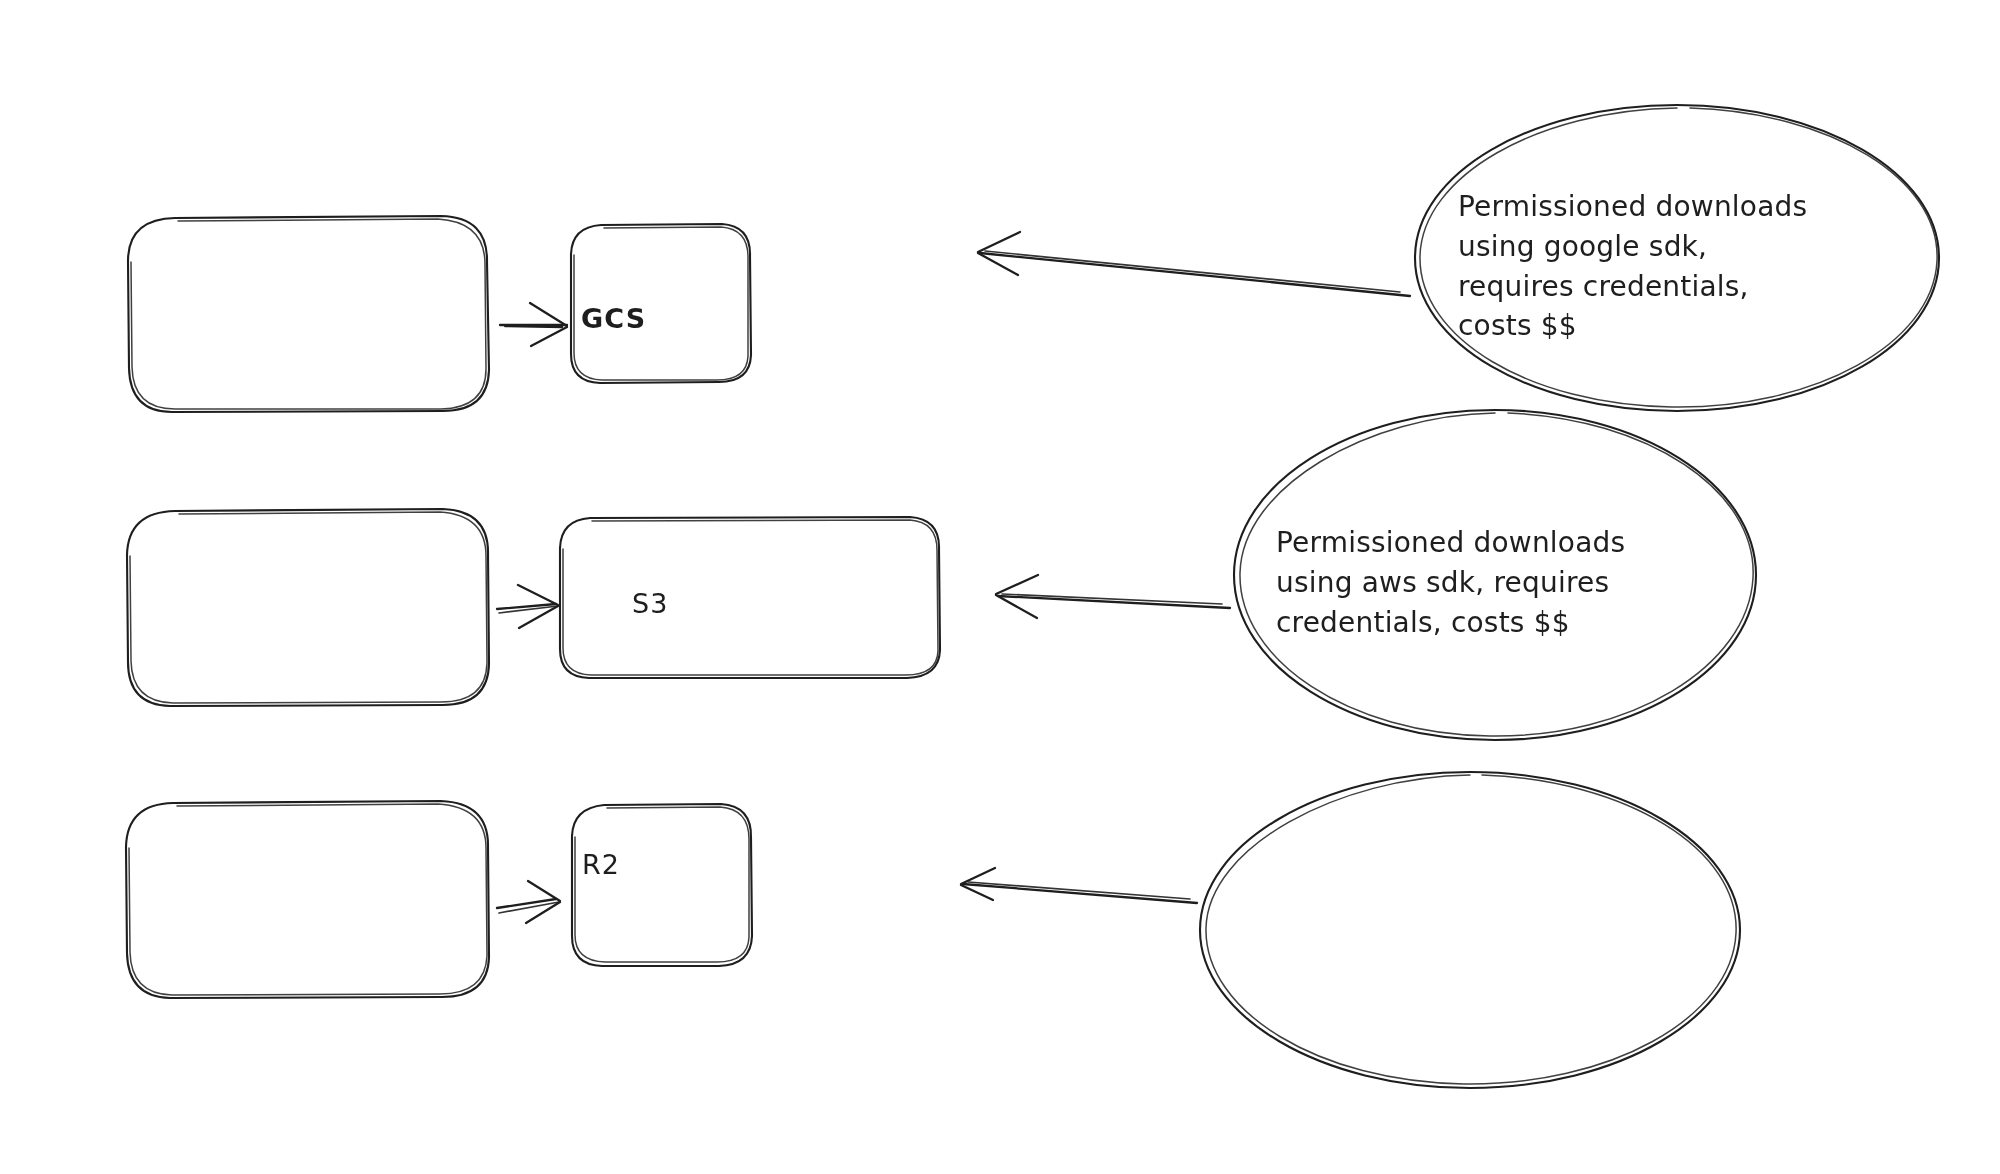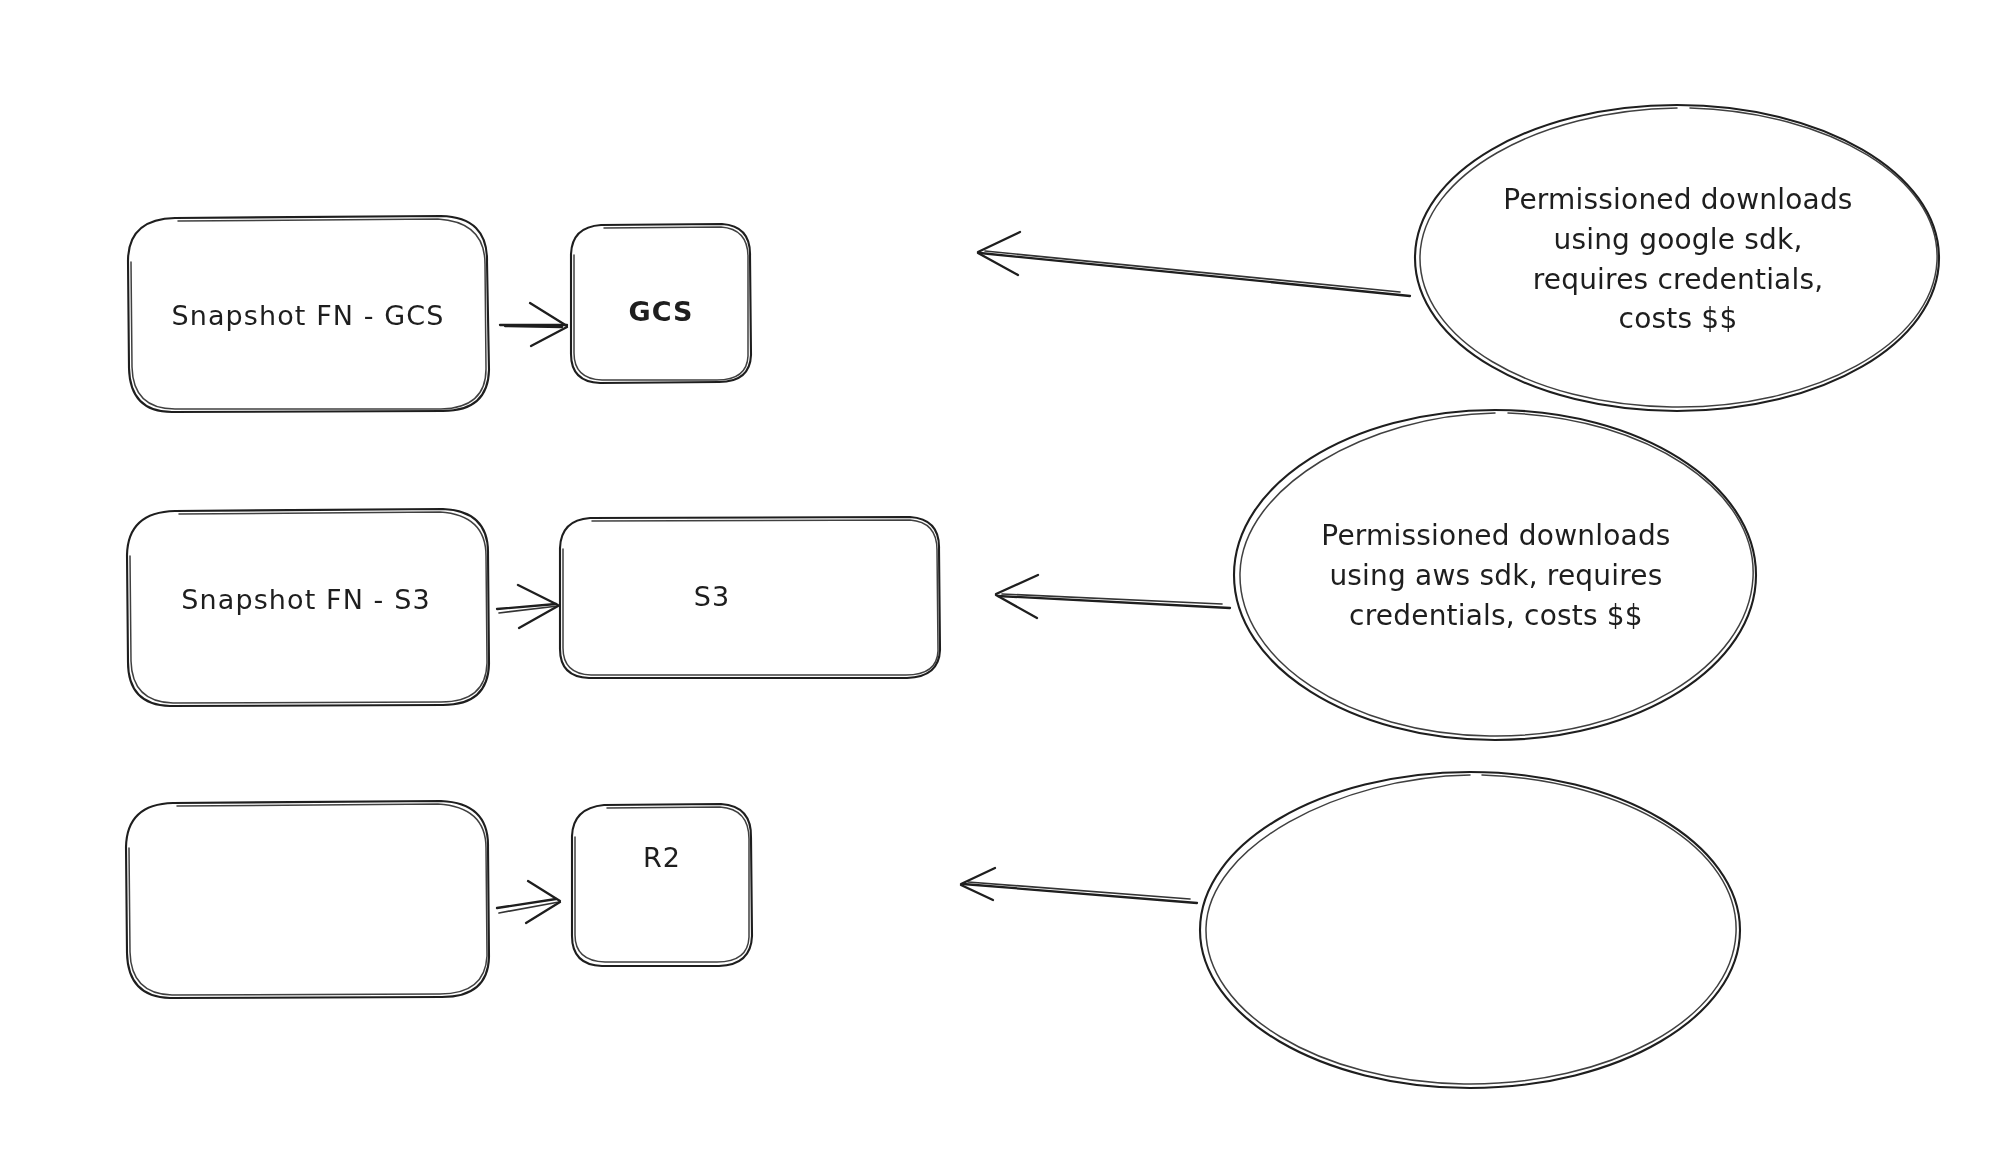--- a/index.html
+++ b/index.html
@@ -33,26 +33,27 @@
   }
   .shape-stroke { stroke-width: 2.1; }
   .shape-stroke-2 { stroke-width: 1.5; opacity: 0.85; }
   .arrow-stroke { stroke-width: 2.3; }
   .arrow-stroke-thin { stroke-width: 1.7; opacity: 0.9; }
 
   .label {
     position: absolute;
     color: #1e1e1e;
     font-family: "DejaVu Sans", sans-serif;
-    text-align: center;
+    text-align: left;
     line-height: 1.38;
     white-space: pre-line;
     letter-spacing: 0.4px;
     transform: translate(-50%, -50%);
     pointer-events: none;
+    margin-top: 7px;
   }
   .node-label {
     font-size: 27px;
     letter-spacing: 1.1px;
   }
   .bubble-label {
     font-size: 28px;
     letter-spacing: 0.2px;
     line-height: 1.42;
   }
@@ -170,30 +171,28 @@
 
     <g>
       <path class="stroke arrow-stroke" d="M1197 903 L963 884"></path>
       <path class="stroke arrow-stroke-thin" d="M1190 899 L968 882"></path>
       <path class="stroke arrow-stroke" d="M995 868 L961 884"></path>
       <path class="stroke arrow-stroke" d="M993 900 L961 885"></path>
     </g>
 
   </svg>
 
-  <div class="label node-label" style="left:308px; top:316px; width:330px;">Snapshot FN - GCS</div>
 
   <div class="label node-label" style="left:661px; top:312px; width:160px;font-weight:bold;">GCS</div>
 
   <div class="label bubble-label" style="left:1678px; top:259px; width:440px;">Permissioned downloads
 using google sdk,
 requires credentials,
 costs $$</div>
 
-  <div class="label node-label" style="left:306px; top:600px; width:330px;">Snapshot FN - S3</div>
 
   <div class="label node-label" style="left:712px; top:597px; width:160px;">S3</div>
 
   <div class="label bubble-label" style="left:1496px; top:576px; width:440px;">Permissioned downloads
 using aws sdk, requires
 credentials, costs $$</div>
 
 
   <div class="label node-label" style="left:662px; top:858px; width:160px;">R2</div>
 

